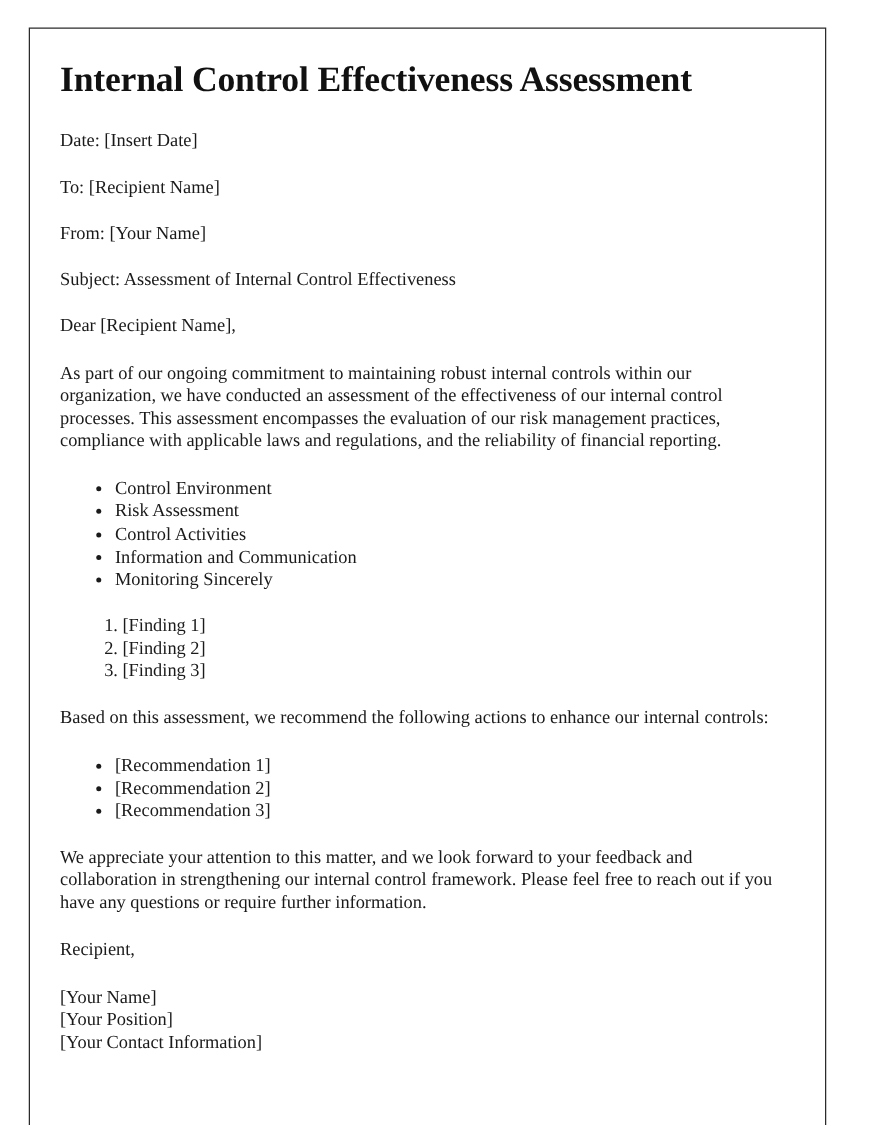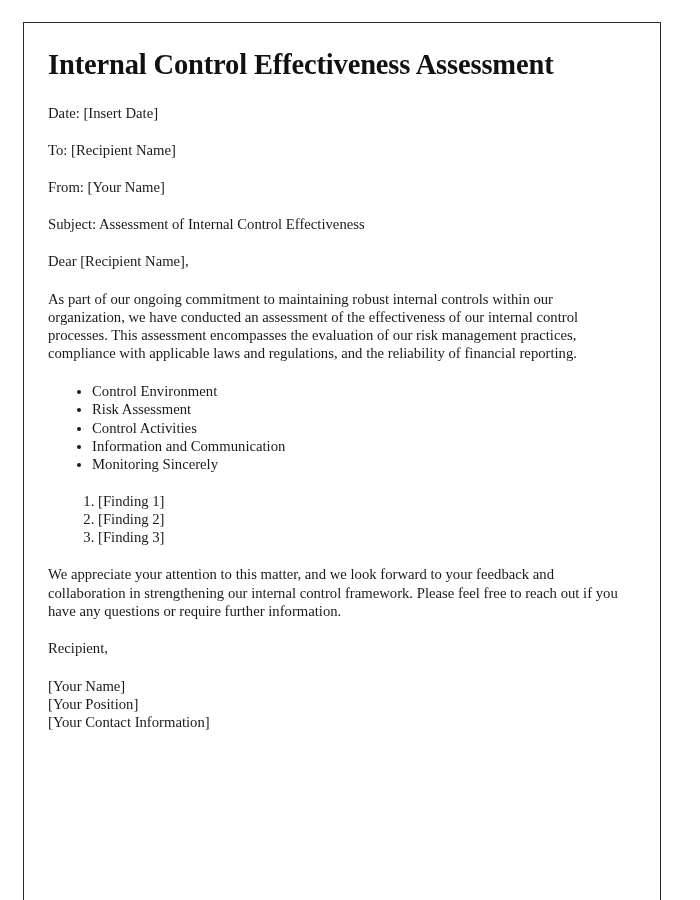--- a/index.html
+++ b/index.html
@@ -108,21 +108,27 @@
       <li>Monitoring Sincerely</li>
     </ul>
 
 
     <ol class="doc-list">
       <li>[Finding 1]</li>
       <li>[Finding 2]</li>
       <li>[Finding 3]</li>
     </ol>
 
+    <p class="para body-block">Based on this assessment, we recommend the following actions to enhance our internal controls:</p>
 
+    <ul class="doc-list">
+      <li>[Recommendation 1]</li>
+      <li>[Recommendation 2]</li>
+      <li>[Recommendation 3]</li>
+    </ul>
 
     <p class="para body-block">We appreciate your attention to this matter, and we look forward to your feedback and collaboration in strengthening our internal control framework. Please feel free to reach out if you have any questions or require further information.</p>
 
     <p class="para">Recipient,</p>
 
     <div class="sig-block">
       <span class="sig-line">[Your Name]</span>
       <span class="sig-line">[Your Position]</span>
       <span class="sig-line">[Your Contact Information]</span>
     </div>

